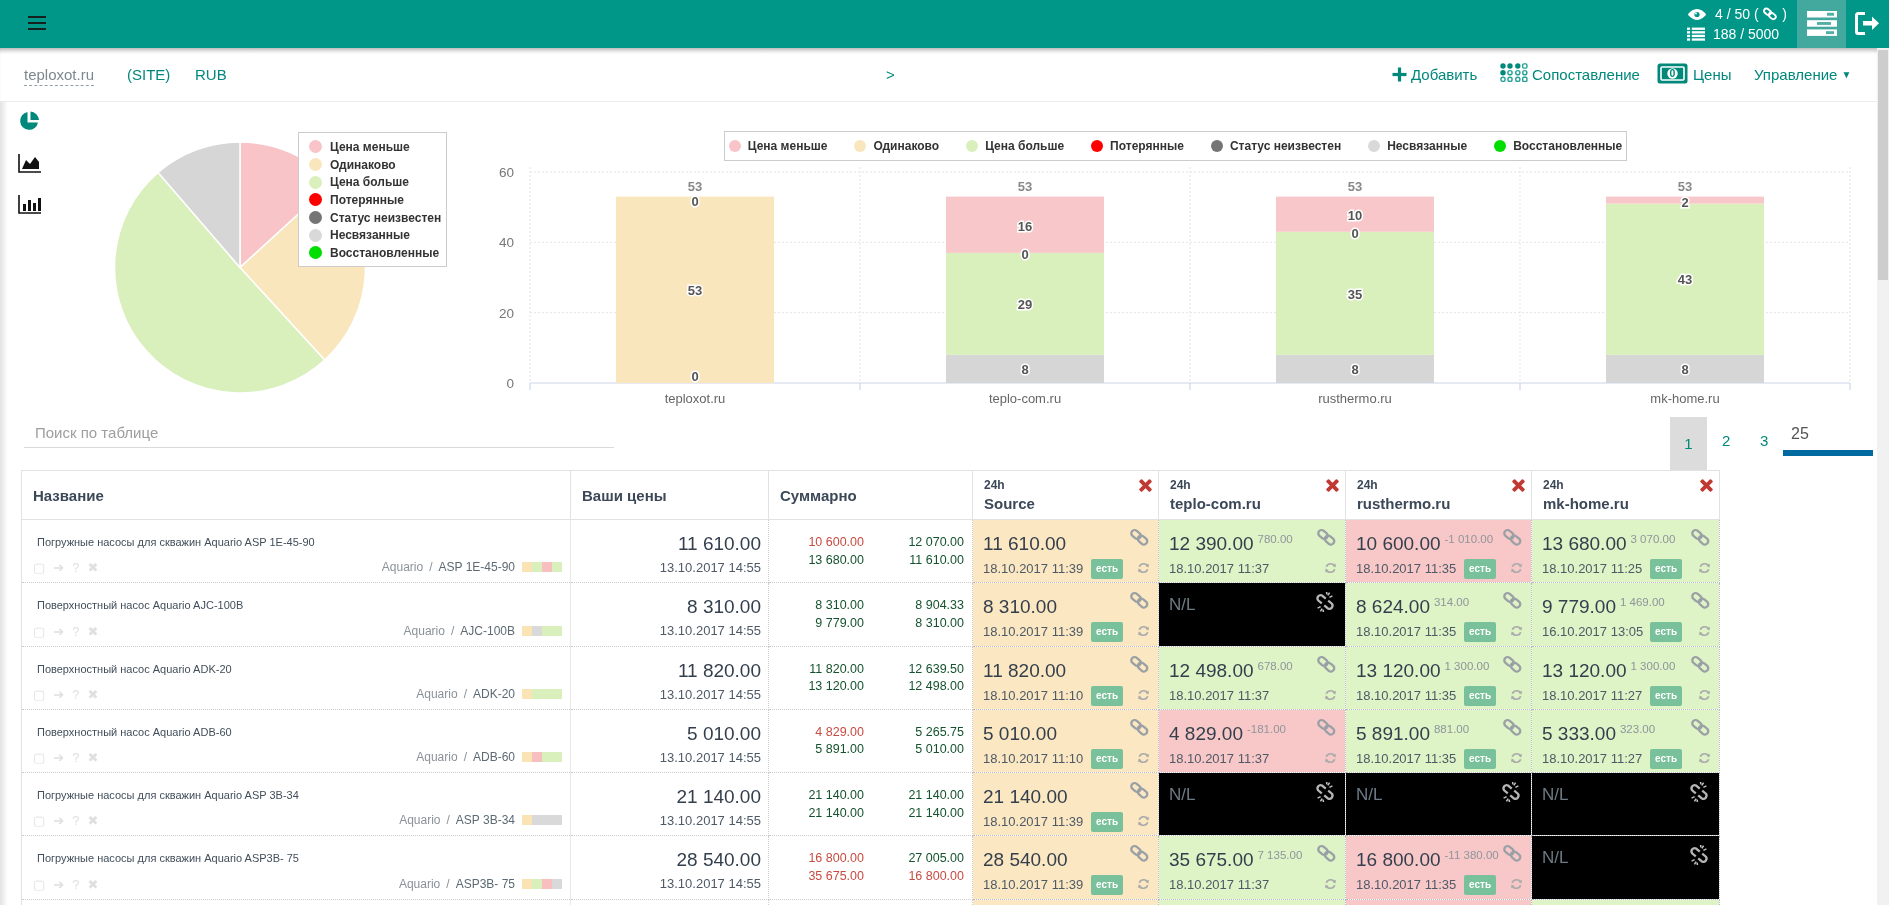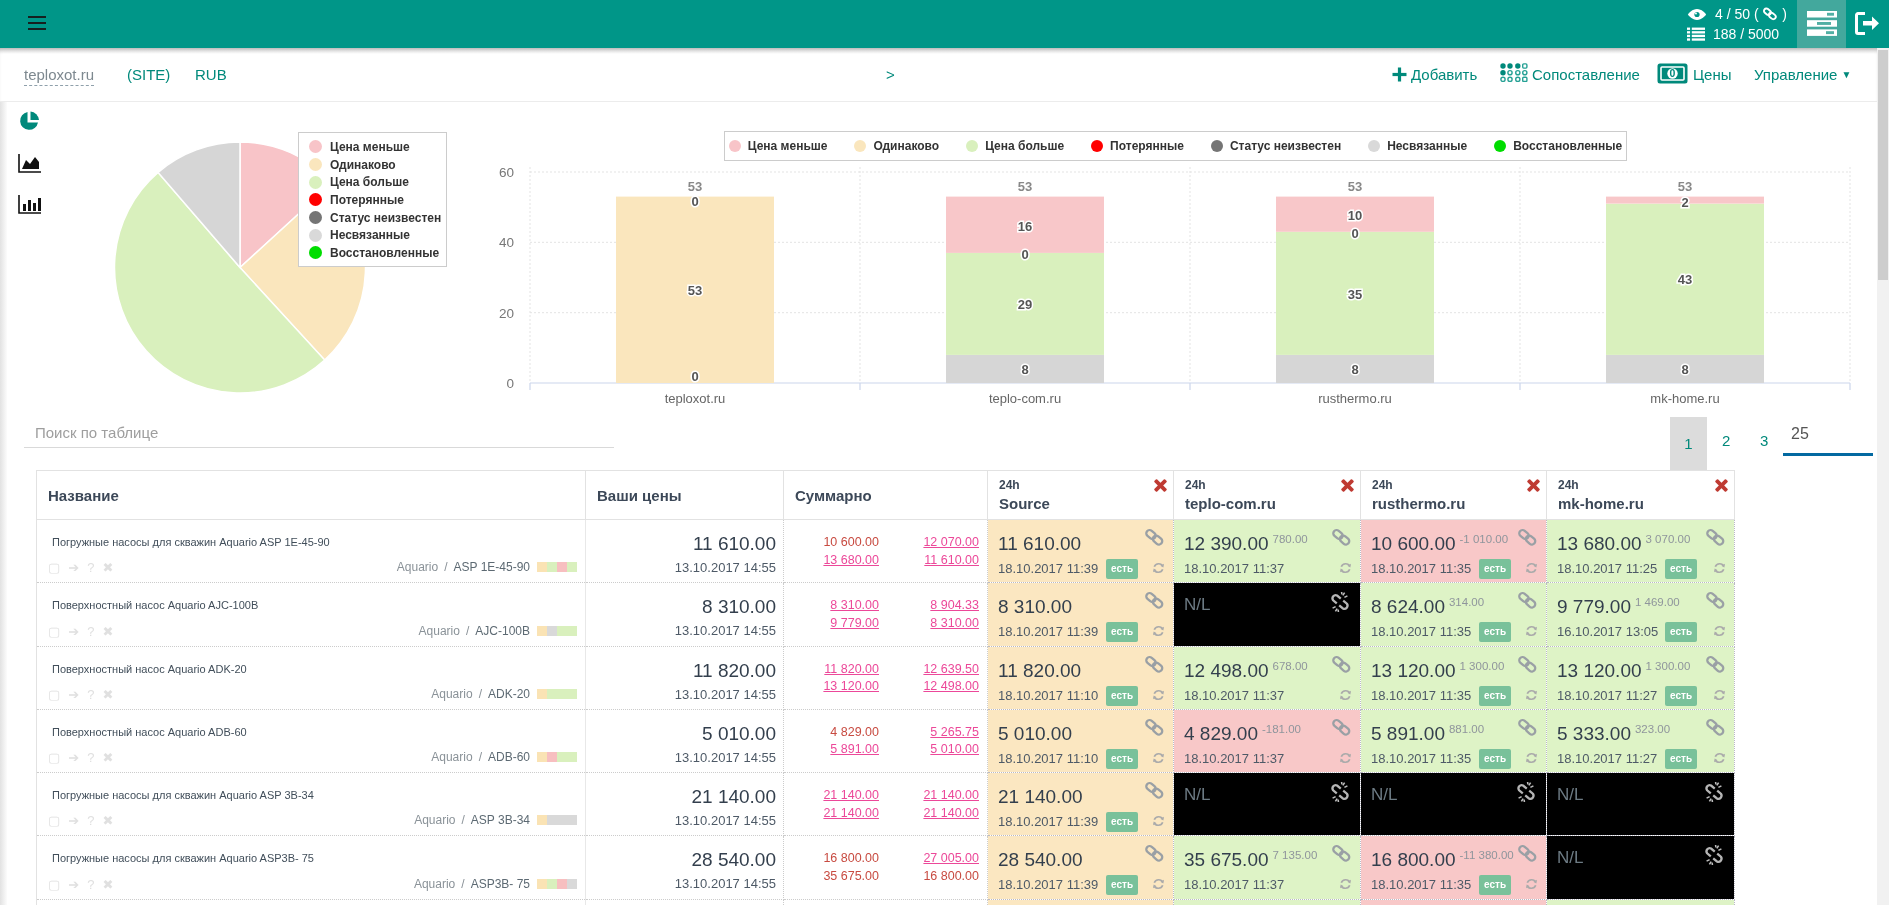--- a/index.html
+++ b/index.html
@@ -37,23 +37,23 @@
 #barchart .tot { font-size:13px; font-weight:bold; fill:#888; font-family:"Liberation Sans",sans-serif; }
 #barchart .vl { font-size:13px; font-weight:bold; fill:#555; stroke:#fff; stroke-width:3px;
   paint-order:stroke; font-family:"Liberation Sans",sans-serif; }
 #search { position:absolute; left:24px; top:417px; width:590px; height:31px; border:none;
   border-bottom:1px solid #d9d9d9; font-size:15px; color:#9e9e9e; padding-left:11px;
   font-family:"Liberation Sans",sans-serif; outline:none; }
 #search::placeholder { color:#9e9e9e; opacity:1; }
 #pag1 { position:absolute; left:1670px; top:417px; width:37px; height:53px; background:#dcdcdc;
   color:#00897b; font-size:15px; display:flex; align-items:center; justify-content:center; }
 .pagn { position:absolute; top:432px; color:#00897b; font-size:15px; }
-#sel25 { position:absolute; left:1783px; top:424px; width:90px; height:32px; border-bottom:3px solid #0369a1; }
+#sel25 { position:absolute; left:1783px; top:424px; width:90px; height:32px; border-bottom:6px solid #0369a1; }
 #sel25 span { position:absolute; left:8px; top:1px; font-size:16px; color:#555; }
-#tablewrap { position:absolute; left:36px; top:470px; width:1699px; height:435px; overflow:hidden; }
+#tablewrap { position:absolute; left:21px; top:470px; width:1699px; height:435px; overflow:hidden; }
 #grid { border-collapse:collapse; table-layout:fixed; width:1698px; }
 #grid tr { height:63.3px; }
 #grid tr.hrow { height:49px; }
 #grid tr.sliver td { height:20px; }
 .h1 { border:1px solid #e2e2e2; text-align:left; vertical-align:middle; padding-left:11px;
   font-size:15px; font-weight:bold; color:#3c4858; background:#fff; }
 .ch { border:1px solid #e2e2e2; position:relative; background:#fff; text-align:left; }
 .h24 { position:absolute; left:11px; top:7px; font-size:12px; font-weight:bold; color:#3c4858; }
 .hx { position:absolute; right:6px; top:7px; }
 .hnm { position:absolute; left:11px; top:24px; font-size:15px; font-weight:bold; color:#3c4858; }
@@ -67,21 +67,21 @@
 .sub .md { color:#5d6a73; }
 .mini { display:inline-block; vertical-align:-1px; margin-left:7px; font-size:0; }
 .mini i { display:inline-block; width:10px; height:10px; }
 .pc { border-right:1px dotted #ccc; border-bottom:1px dotted #ccc; vertical-align:top; position:relative; }
 .pp { position:absolute; top:13px; right:7px; font-size:19px; font-weight:400; color:#333f4d; }
 .pd { position:absolute; top:40px; right:7px; font-size:13px; color:#4e5a67; }
 .sc { border-right:1px dotted #ccc; border-bottom:1px dotted #ccc; vertical-align:top; position:relative; }
 .scw { position:absolute; top:14px; right:8px; display:flex; }
 .sca, .scb { width:100px; text-align:right; font-size:12.5px; line-height:17.6px; }
 .rd { color:#c84b41; }
-.gr { color:#ec4899;text-decoration:underline; }
+.gr { color:#14532d; }
 .cc { border-right:1px dotted #b9b9c4; border-bottom:1px dotted #b9b9c4; position:relative; vertical-align:top; }
 .c-beige { background:#fbe7c1; }
 .c-green { background:#def3c6; }
 .c-pink { background:#f8c8c8; }
 .c-white { background:#000000; }
 .cprice { position:absolute; left:10px; top:13px; font-size:19px; font-weight:400; color:#333f4d; white-space:nowrap; }
 .diff { font-size:11.5px; font-weight:normal; color:#8f959c; vertical-align:7px; margin-left:4px; }
 .chain { position:absolute; right:8px; top:8px; }
 .cfoot { position:absolute; left:10px; top:39px; width:calc(100% - 18px); height:20px; }
 .cdate { font-size:13px; color:#4e5a67; }

